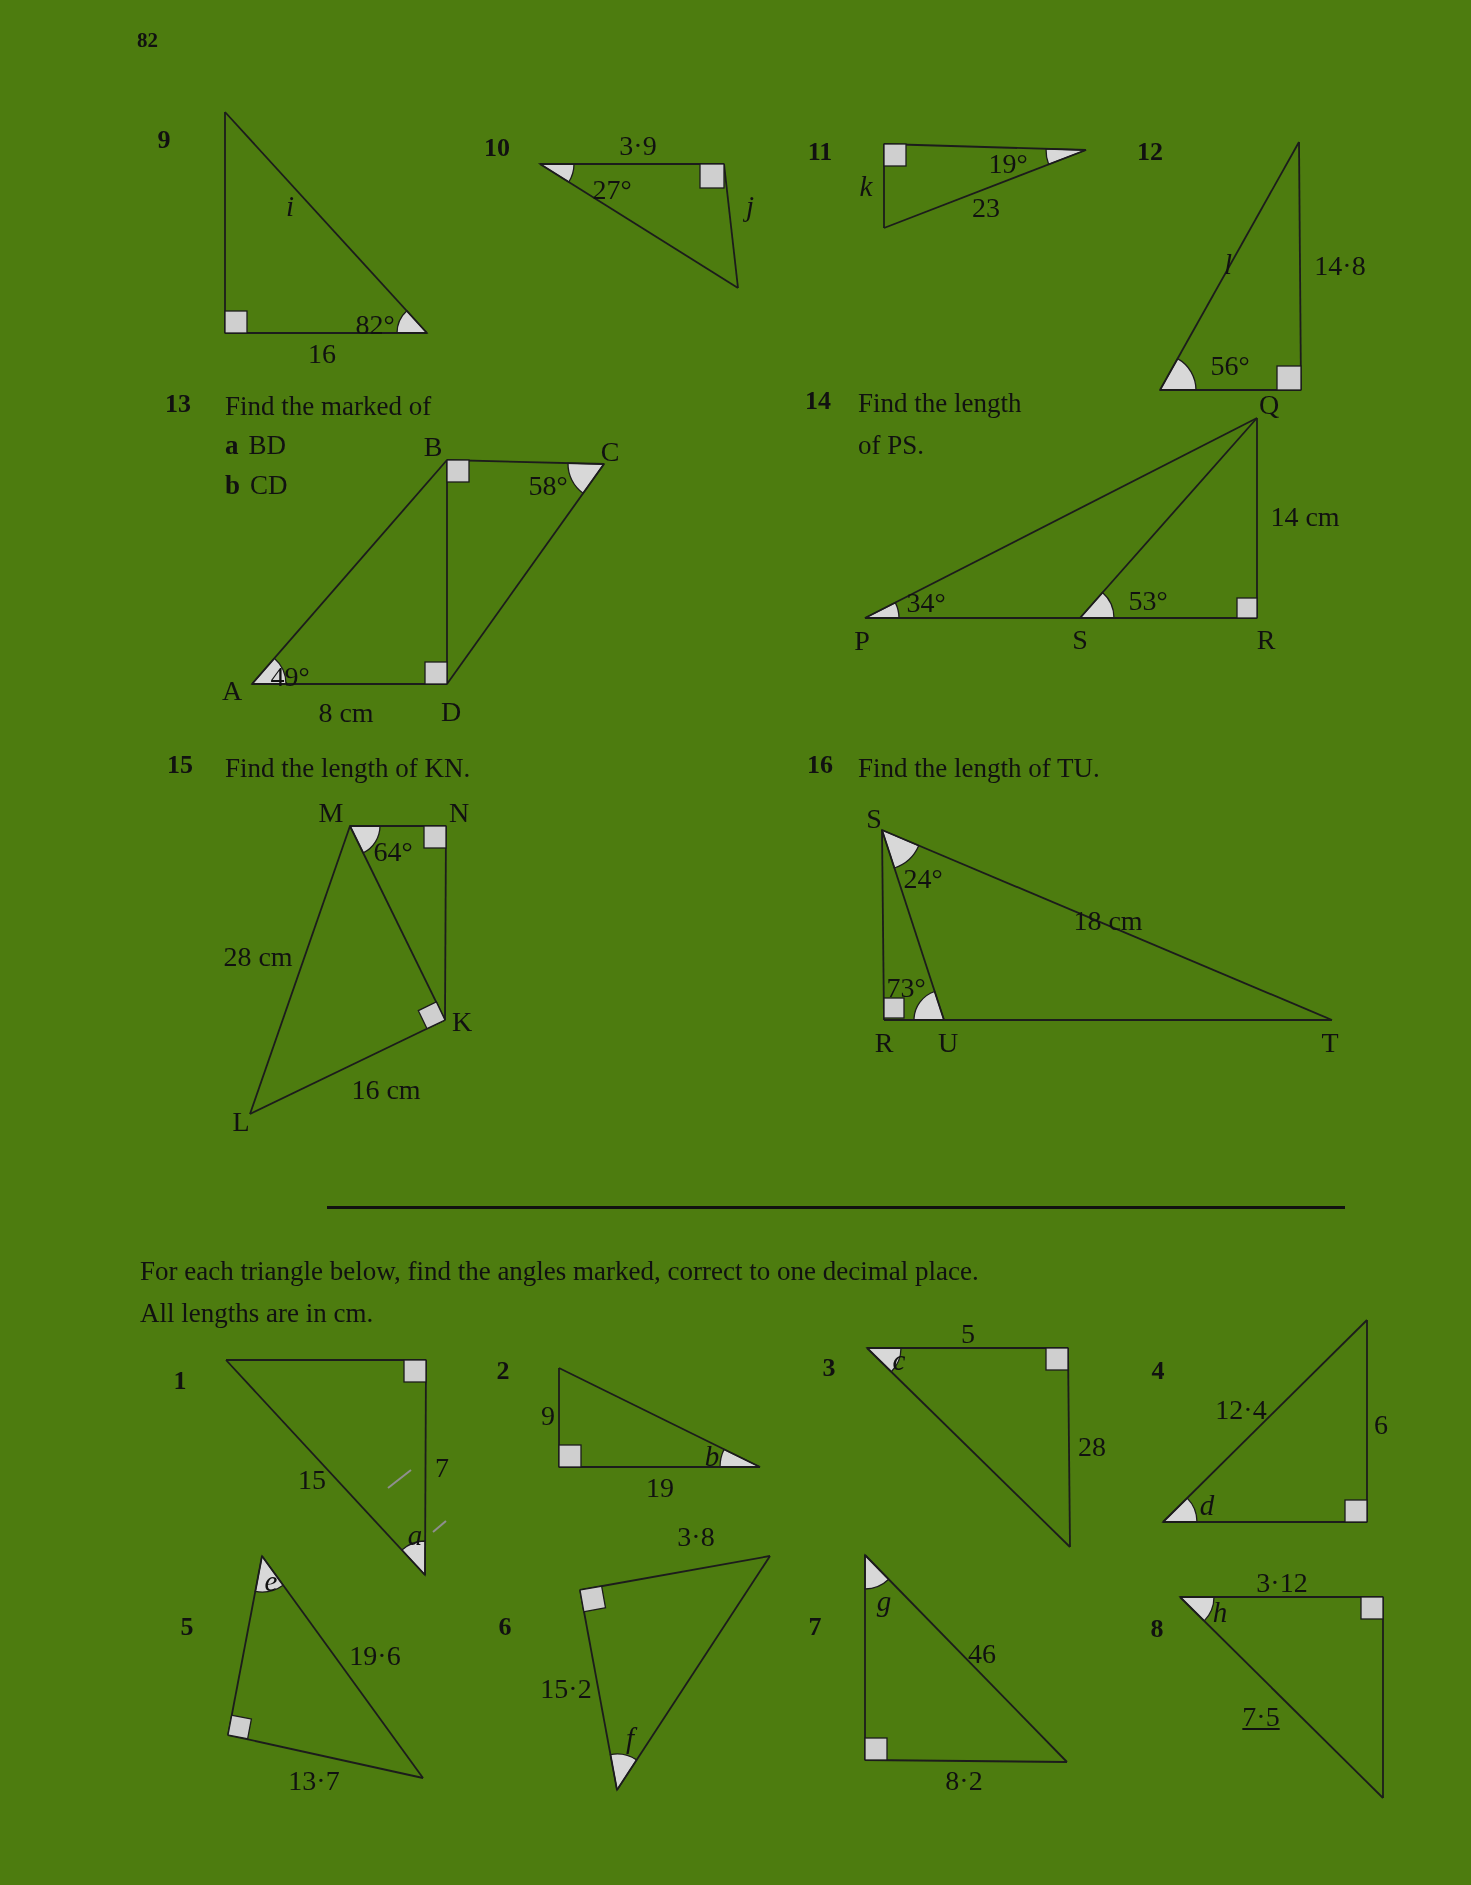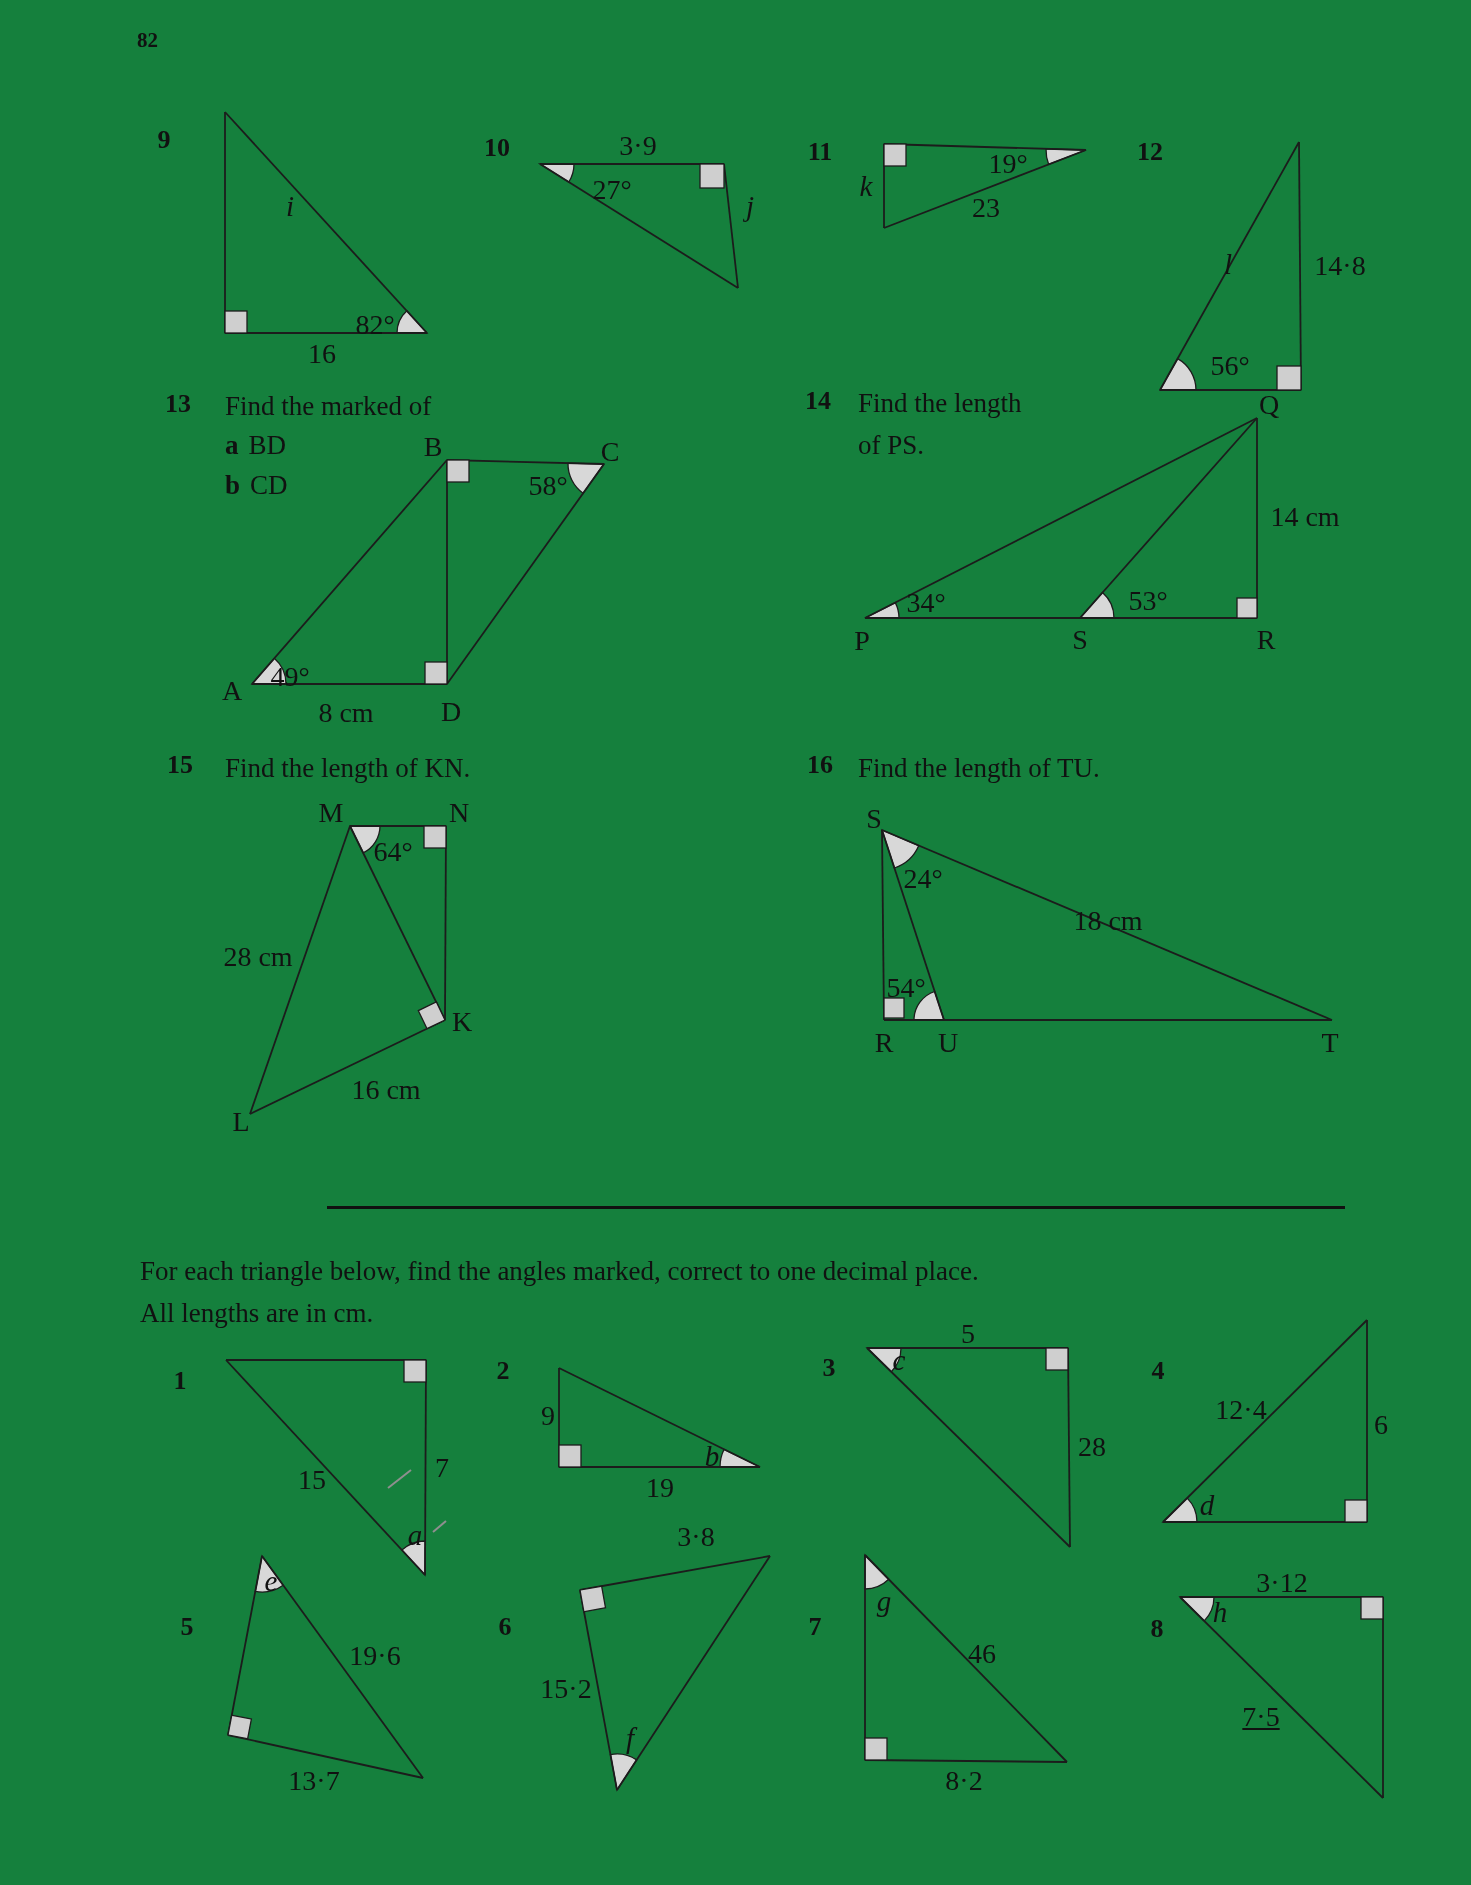--- a/index.html
+++ b/index.html
@@ -1,16 +1,16 @@
 <!DOCTYPE html>
 <html><head>
 <meta charset="utf-8">
 <style>
   html,body{margin:0;padding:0;background:#e8e8e8;}
-  #page{position:relative;width:1471px;height:1885px;background:#15803d;
+  #page{position:relative;width:1471px;height:1885px;background:#4d7c0f;
         font-family:"Liberation Serif","DejaVu Serif",serif;color:#111;overflow:hidden;}
   .lbl{position:absolute;transform:translate(-50%,-50%);font-size:28px;white-space:nowrap;line-height:1;}
   .num{font-weight:bold;font-size:26px;}
   .it{font-style:italic;font-size:29px;}
   .txt{position:absolute;font-size:27px;white-space:nowrap;line-height:1.2;}
   .pagenum{position:absolute;font-weight:bold;font-size:21px;}
   svg#fig{position:absolute;left:0;top:0;}
   line.edge{stroke:#1c1c1c;stroke-width:1.8;}
   rect.sq{fill:#cfcfcf;stroke:#1c1c1c;stroke-width:1.3;}
   path.sector{fill:#d8d8d8;stroke:#1c1c1c;stroke-width:1.3;}
@@ -224,21 +224,21 @@
   <div class="lbl" style="left:258px;top:957px;">28 cm</div>
   <div class="lbl" style="left:462px;top:1022px;">K</div>
   <div class="lbl" style="left:378px;top:1090px;margin-left:8px;">16 cm</div>
   <div class="lbl" style="left:241px;top:1122px;">L</div>
 
   <div class="lbl num" style="left:820px;top:765px;">16</div>
   <div class="txt" style="left:858px;top:752px;">Find the length of TU.</div>
   <div class="lbl" style="left:874px;top:819px;">S</div>
   <div class="lbl" style="left:923px;top:879px;">24°</div>
   <div class="lbl" style="left:1108px;top:921px;">18 cm</div>
-  <div class="lbl" style="left:906px;top:988px;">54°</div>
+  <div class="lbl" style="left:906px;top:988px;">73°</div>
   <div class="lbl" style="left:884px;top:1043px;">R</div>
   <div class="lbl" style="left:948px;top:1043px;">U</div>
   <div class="lbl" style="left:1330px;top:1043px;">T</div>
 
   <div id="taskline"></div>
   <div class="txt" style="left:140px;top:1255px;">For each triangle below, find the angles marked, correct to one decimal place.</div>
   <div class="txt" style="left:140px;top:1297px;">All lengths are in cm.</div>
 
   <div class="lbl num" style="left:180px;top:1381px;">1</div>
   <div class="lbl" style="left:312px;top:1480px;">15</div>

